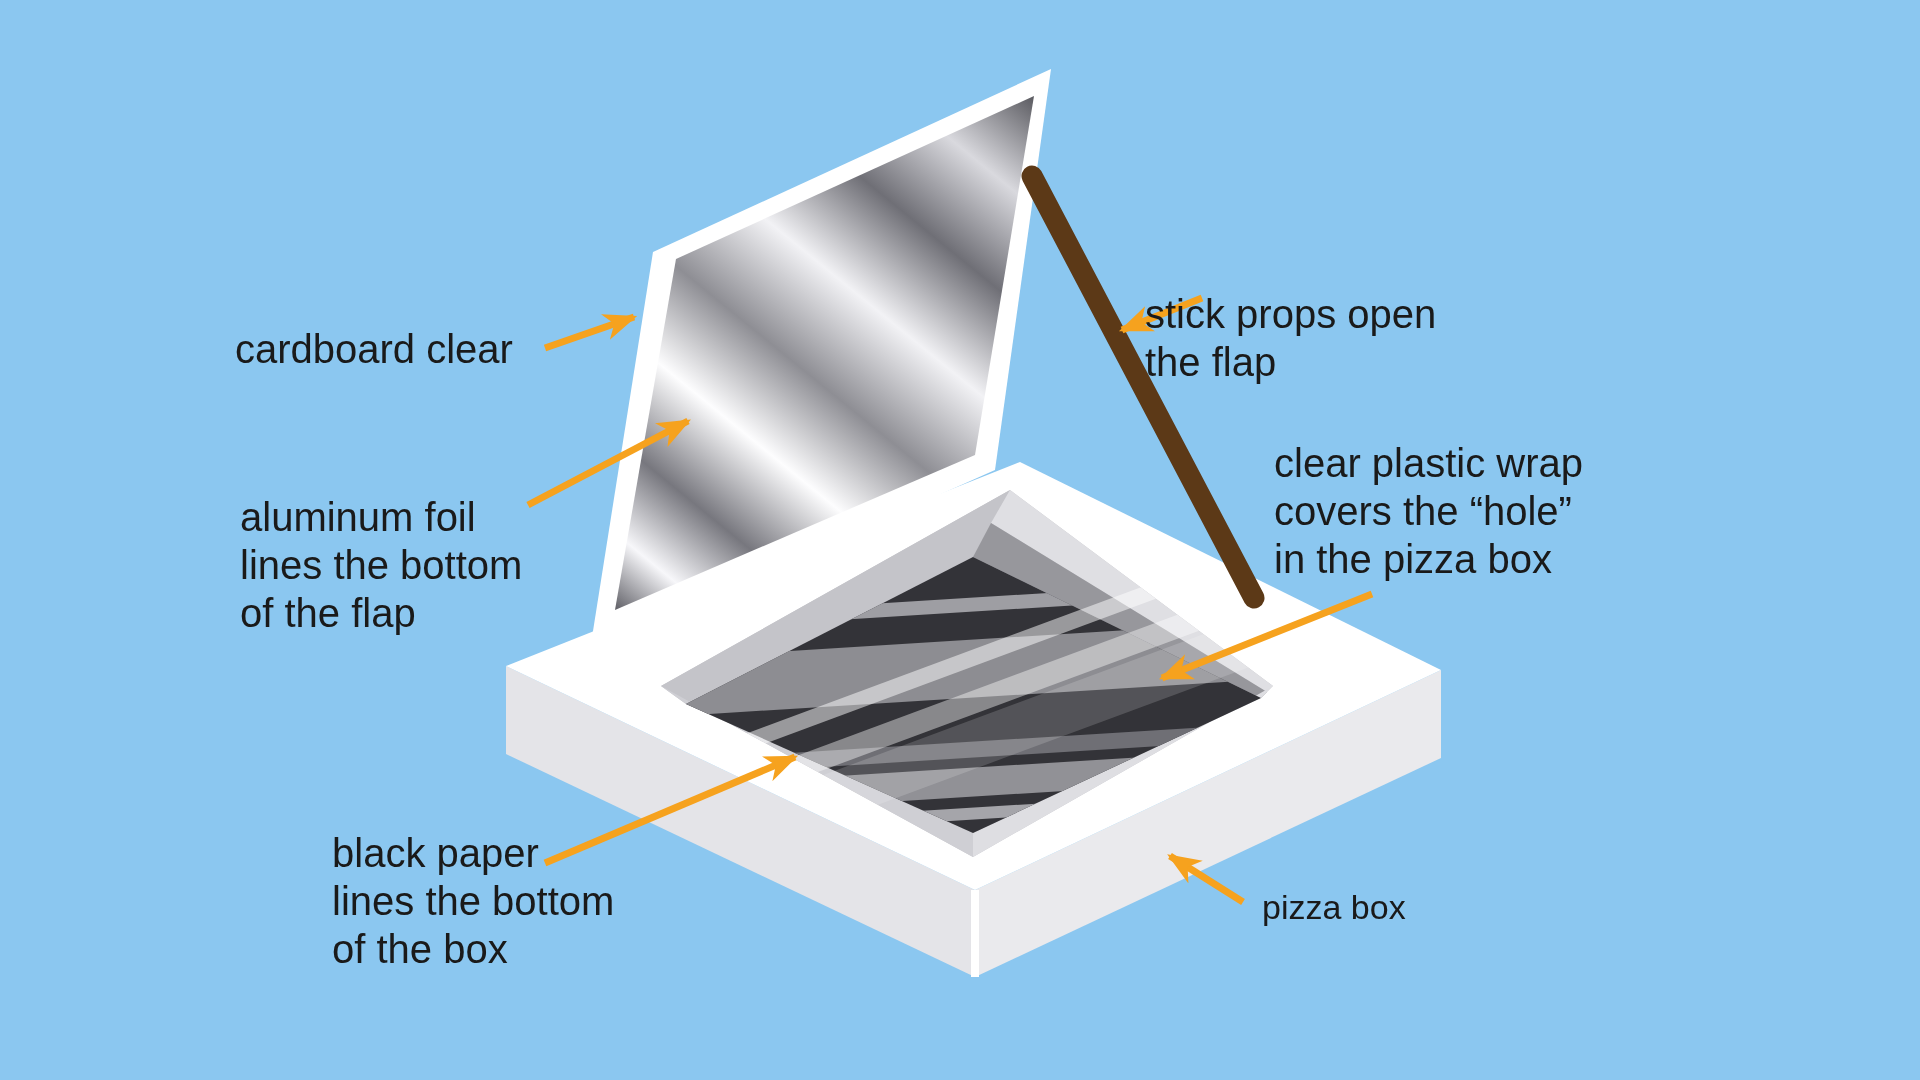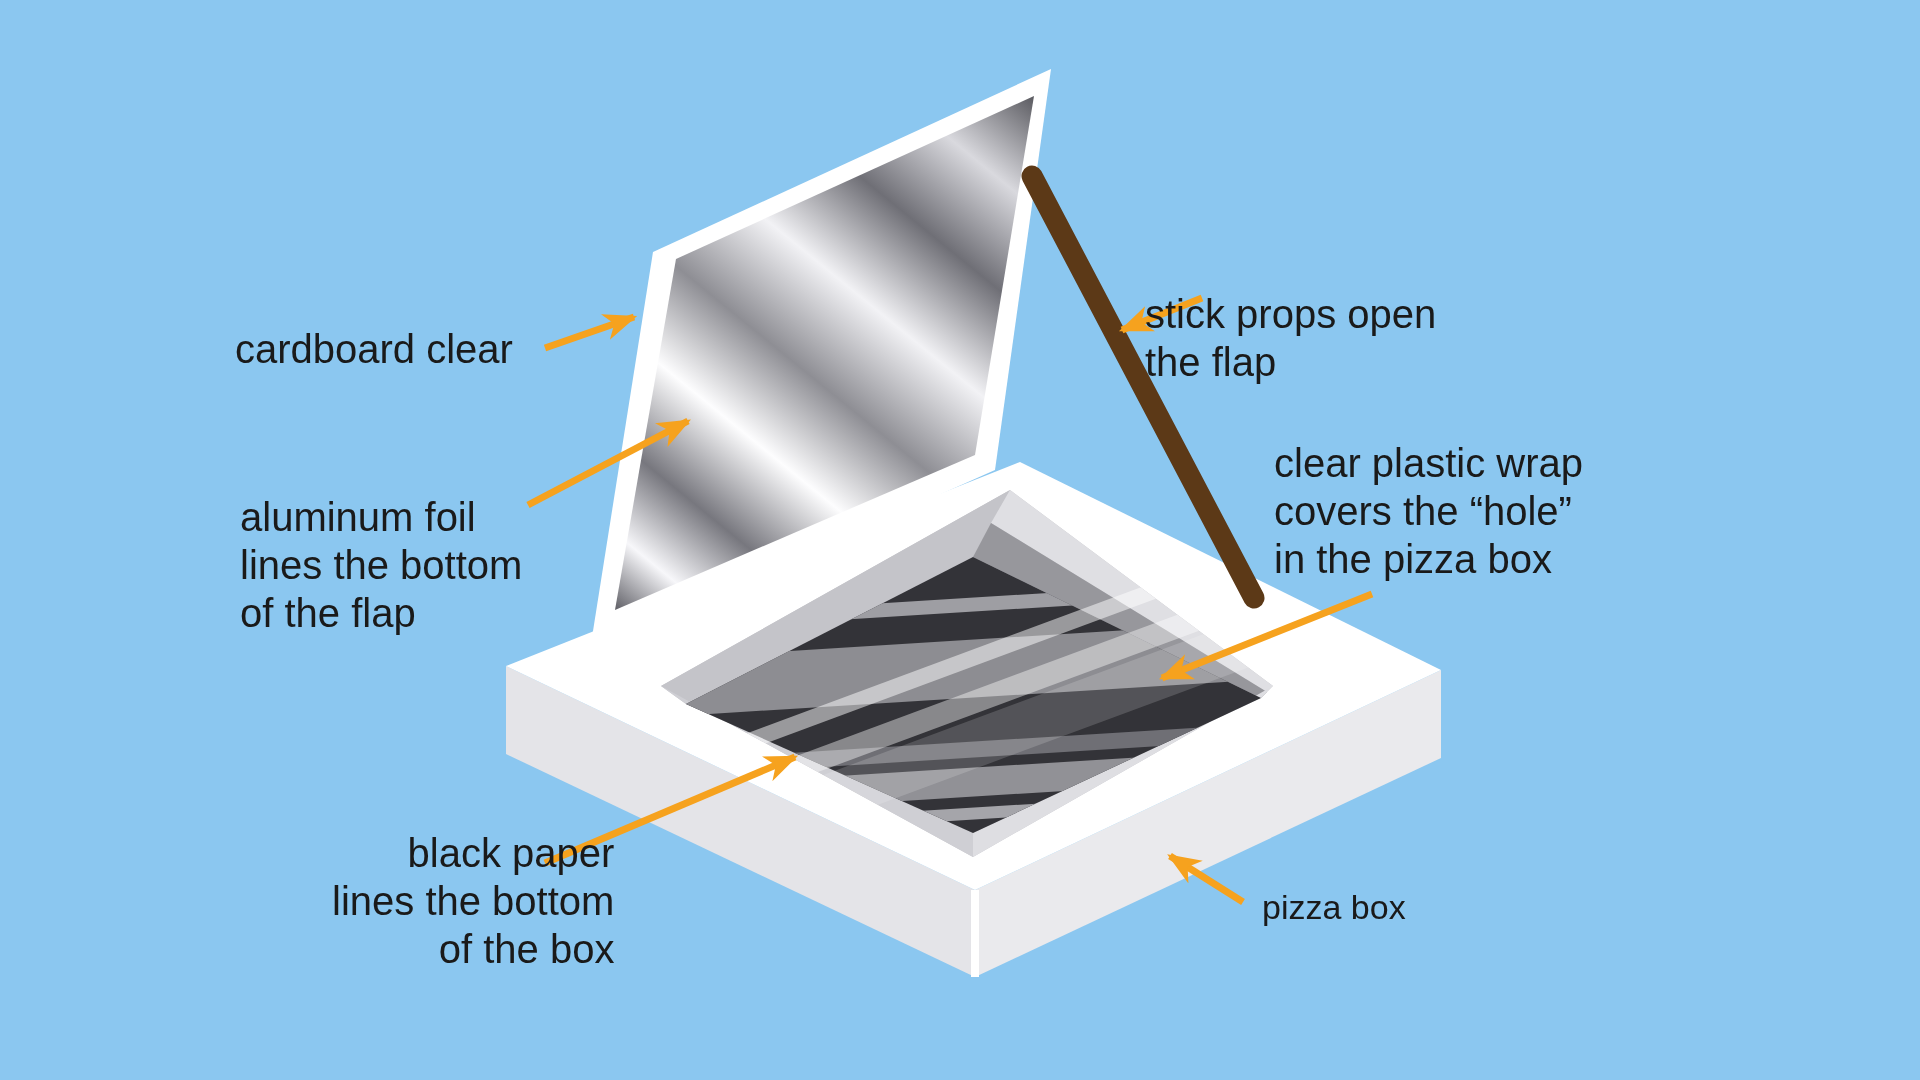--- a/index.html
+++ b/index.html
@@ -122,19 +122,19 @@
 lines the bottom
 of the flap</div>
 
   <div class="label" style="left:1145px; top:244px;margin-top:46px;">stick props open
 the flap</div>
 
   <div class="label" style="left:1274px; top:439px;">clear plastic wrap
 covers the “hole”
 in the pizza box</div>
 
-  <div class="label" style="left:332px; top:829px;text-align:right;">black paper
+  <div class="label" style="left:332px; top:829px;">black paper
 lines the bottom
 of the box</div>
 
   <div class="label big" style="left:1262px; top:878px;">pizza box</div>
 
 </div>
 
 </body></html>

